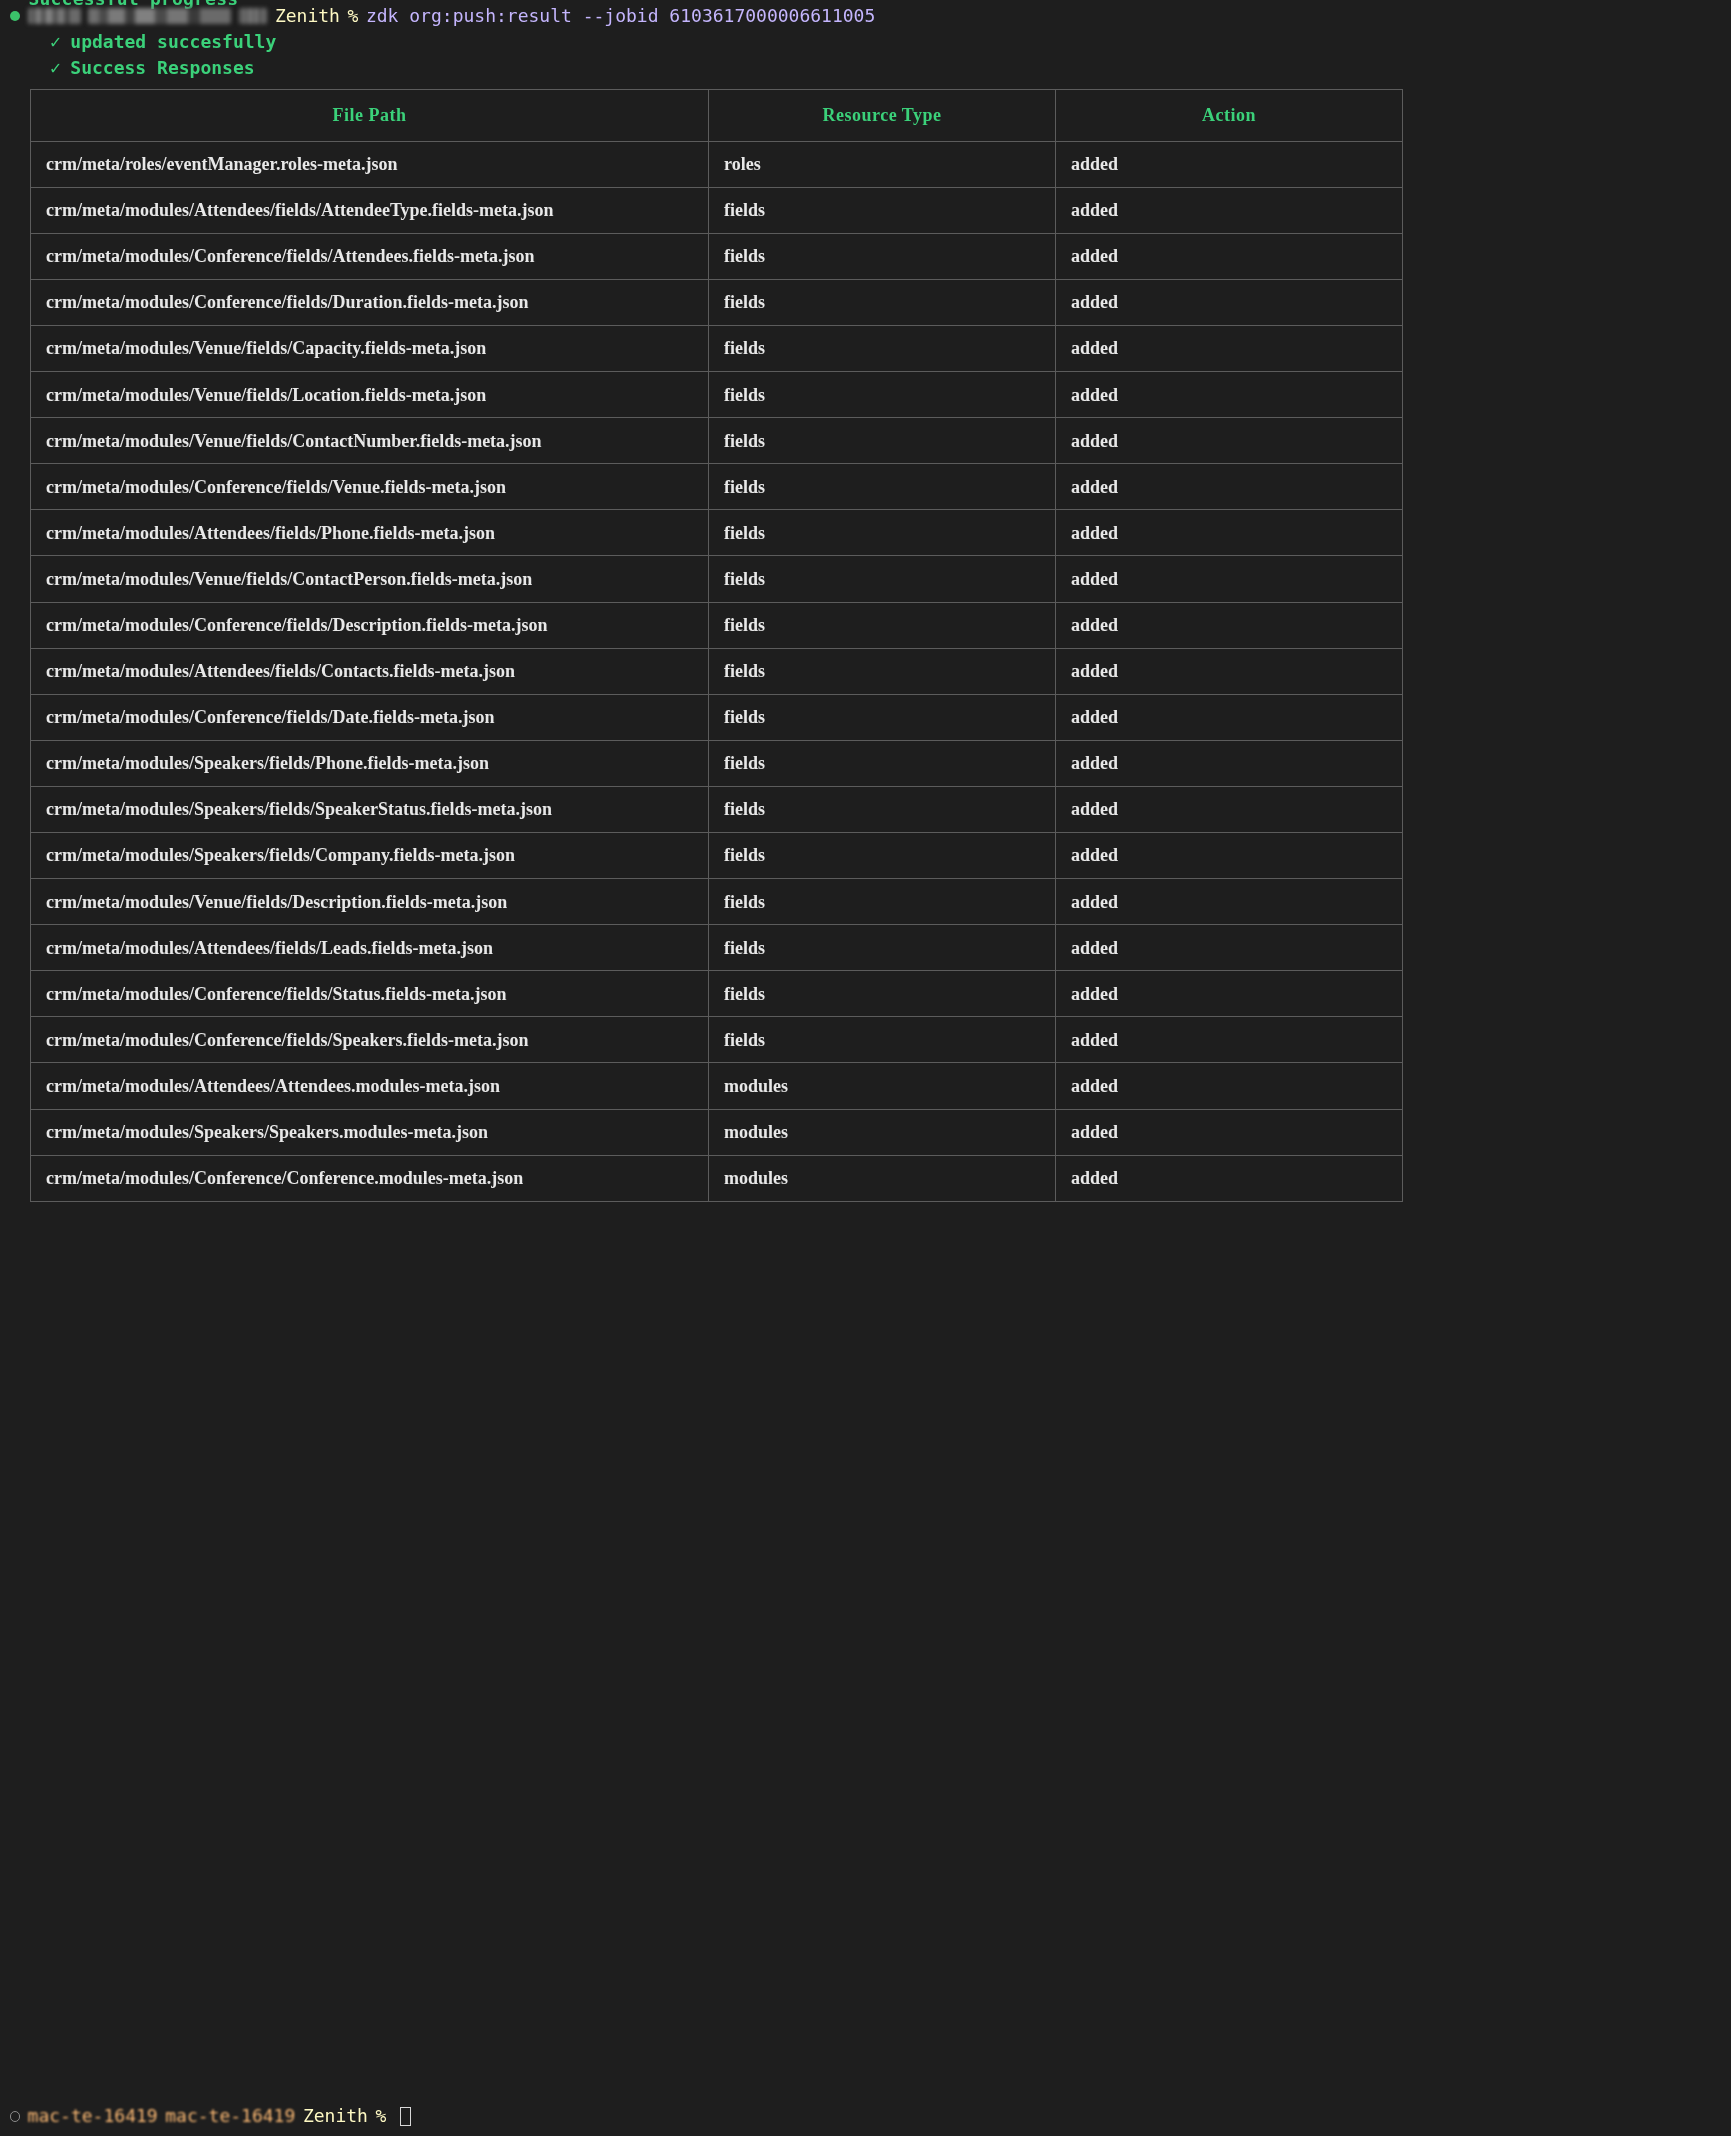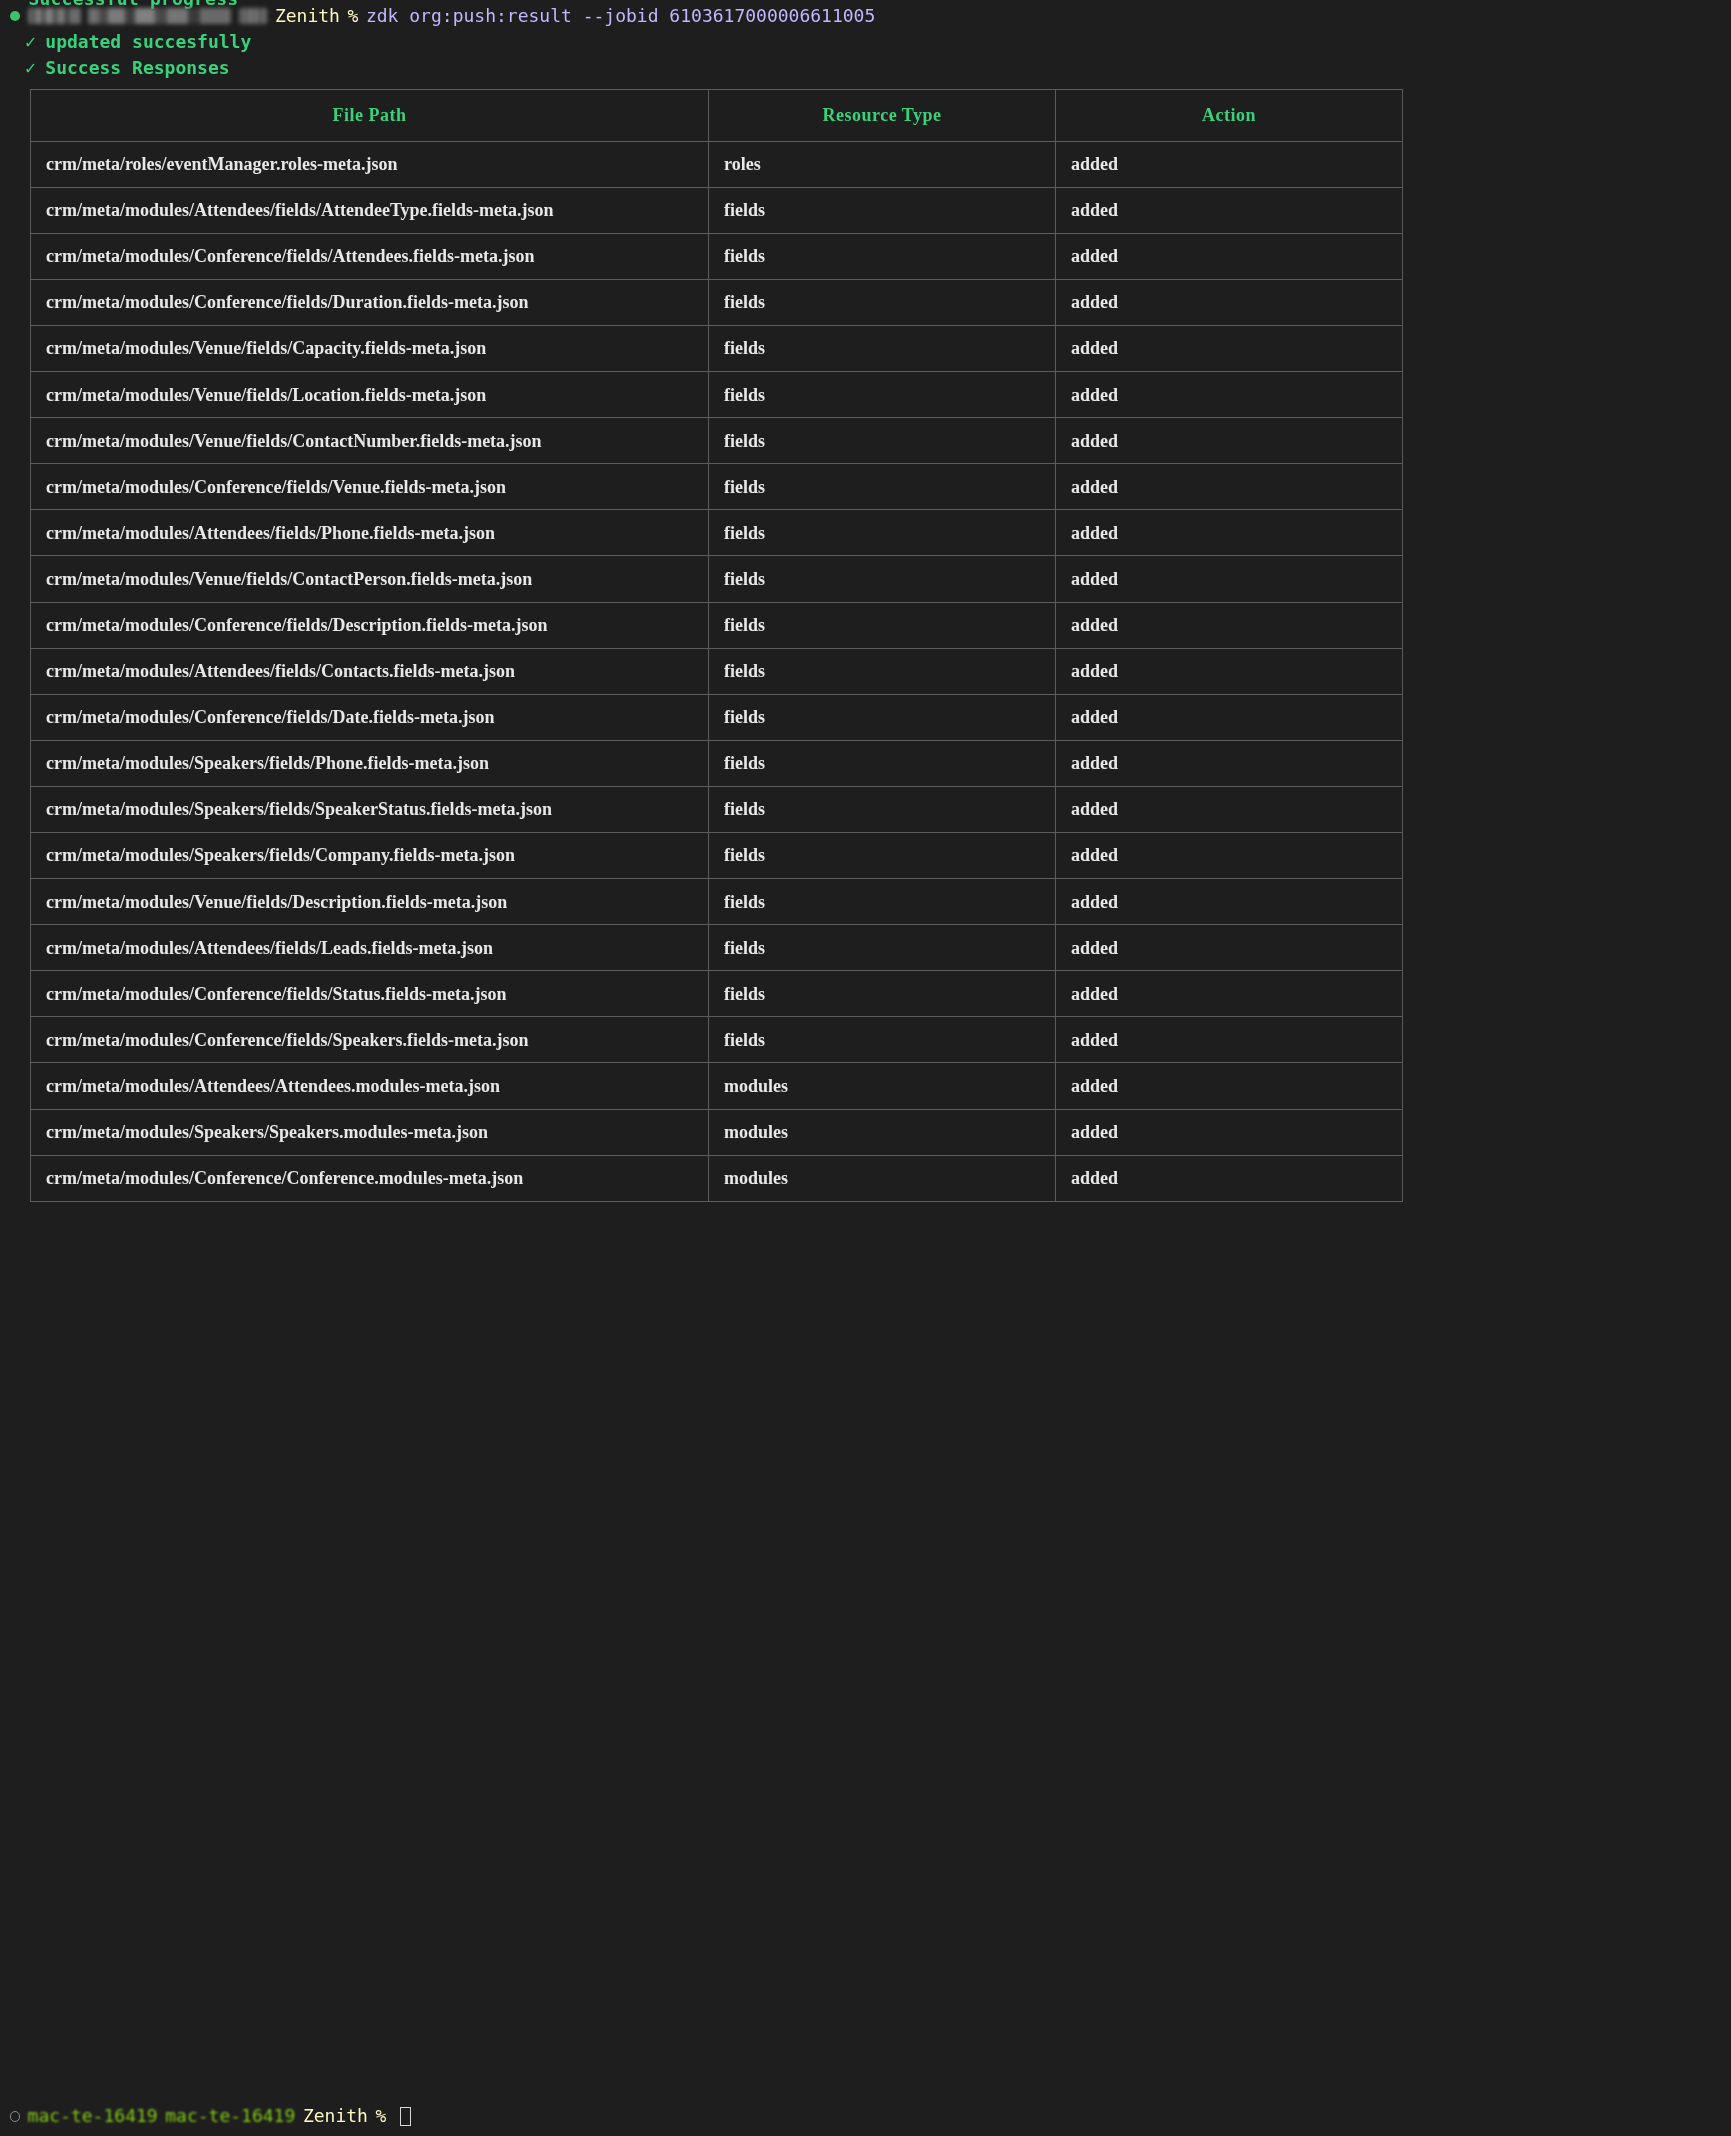--- a/index.html
+++ b/index.html
@@ -66,20 +66,21 @@
     font-weight: bold;
     font-size: 18px;
     letter-spacing: 0.2px;
   }
   .statusline {
     color: #3bd17a;
     font-weight: bold;
     padding: 1px 9.5px 1px 25px;
     font-size: 18px;
     white-space: nowrap;
+    margin-left: 25px;
   }
   .statusline .check { margin-right: 9.5px; }
   
   .table-wrap {
     padding: 7.6px 0 0 30px;
   }
   table.result {
     border-collapse: collapse;
     width: 1372px;
     table-layout: fixed;
@@ -125,21 +126,21 @@
   .dot-idle {
     width: 10.5px;
     height: 10.5px;
     border-radius: 50%;
     border: 1.9px solid #8a8a8a;
     box-sizing: border-box;
     background: transparent;
     flex: 0 0 auto;
   }
   .bottom-faint {
-    color: #84cc16;
+    color: #fdba74;
     filter: blur(0.8px);
   }
   .cursor-block {
     display: inline-block;
     width: 11.4px;
     height: 19px;
     border: 1.4px solid #d8d8d8;
     box-sizing: border-box;
     vertical-align: -3.8px;
     margin-left: 5.7px;

